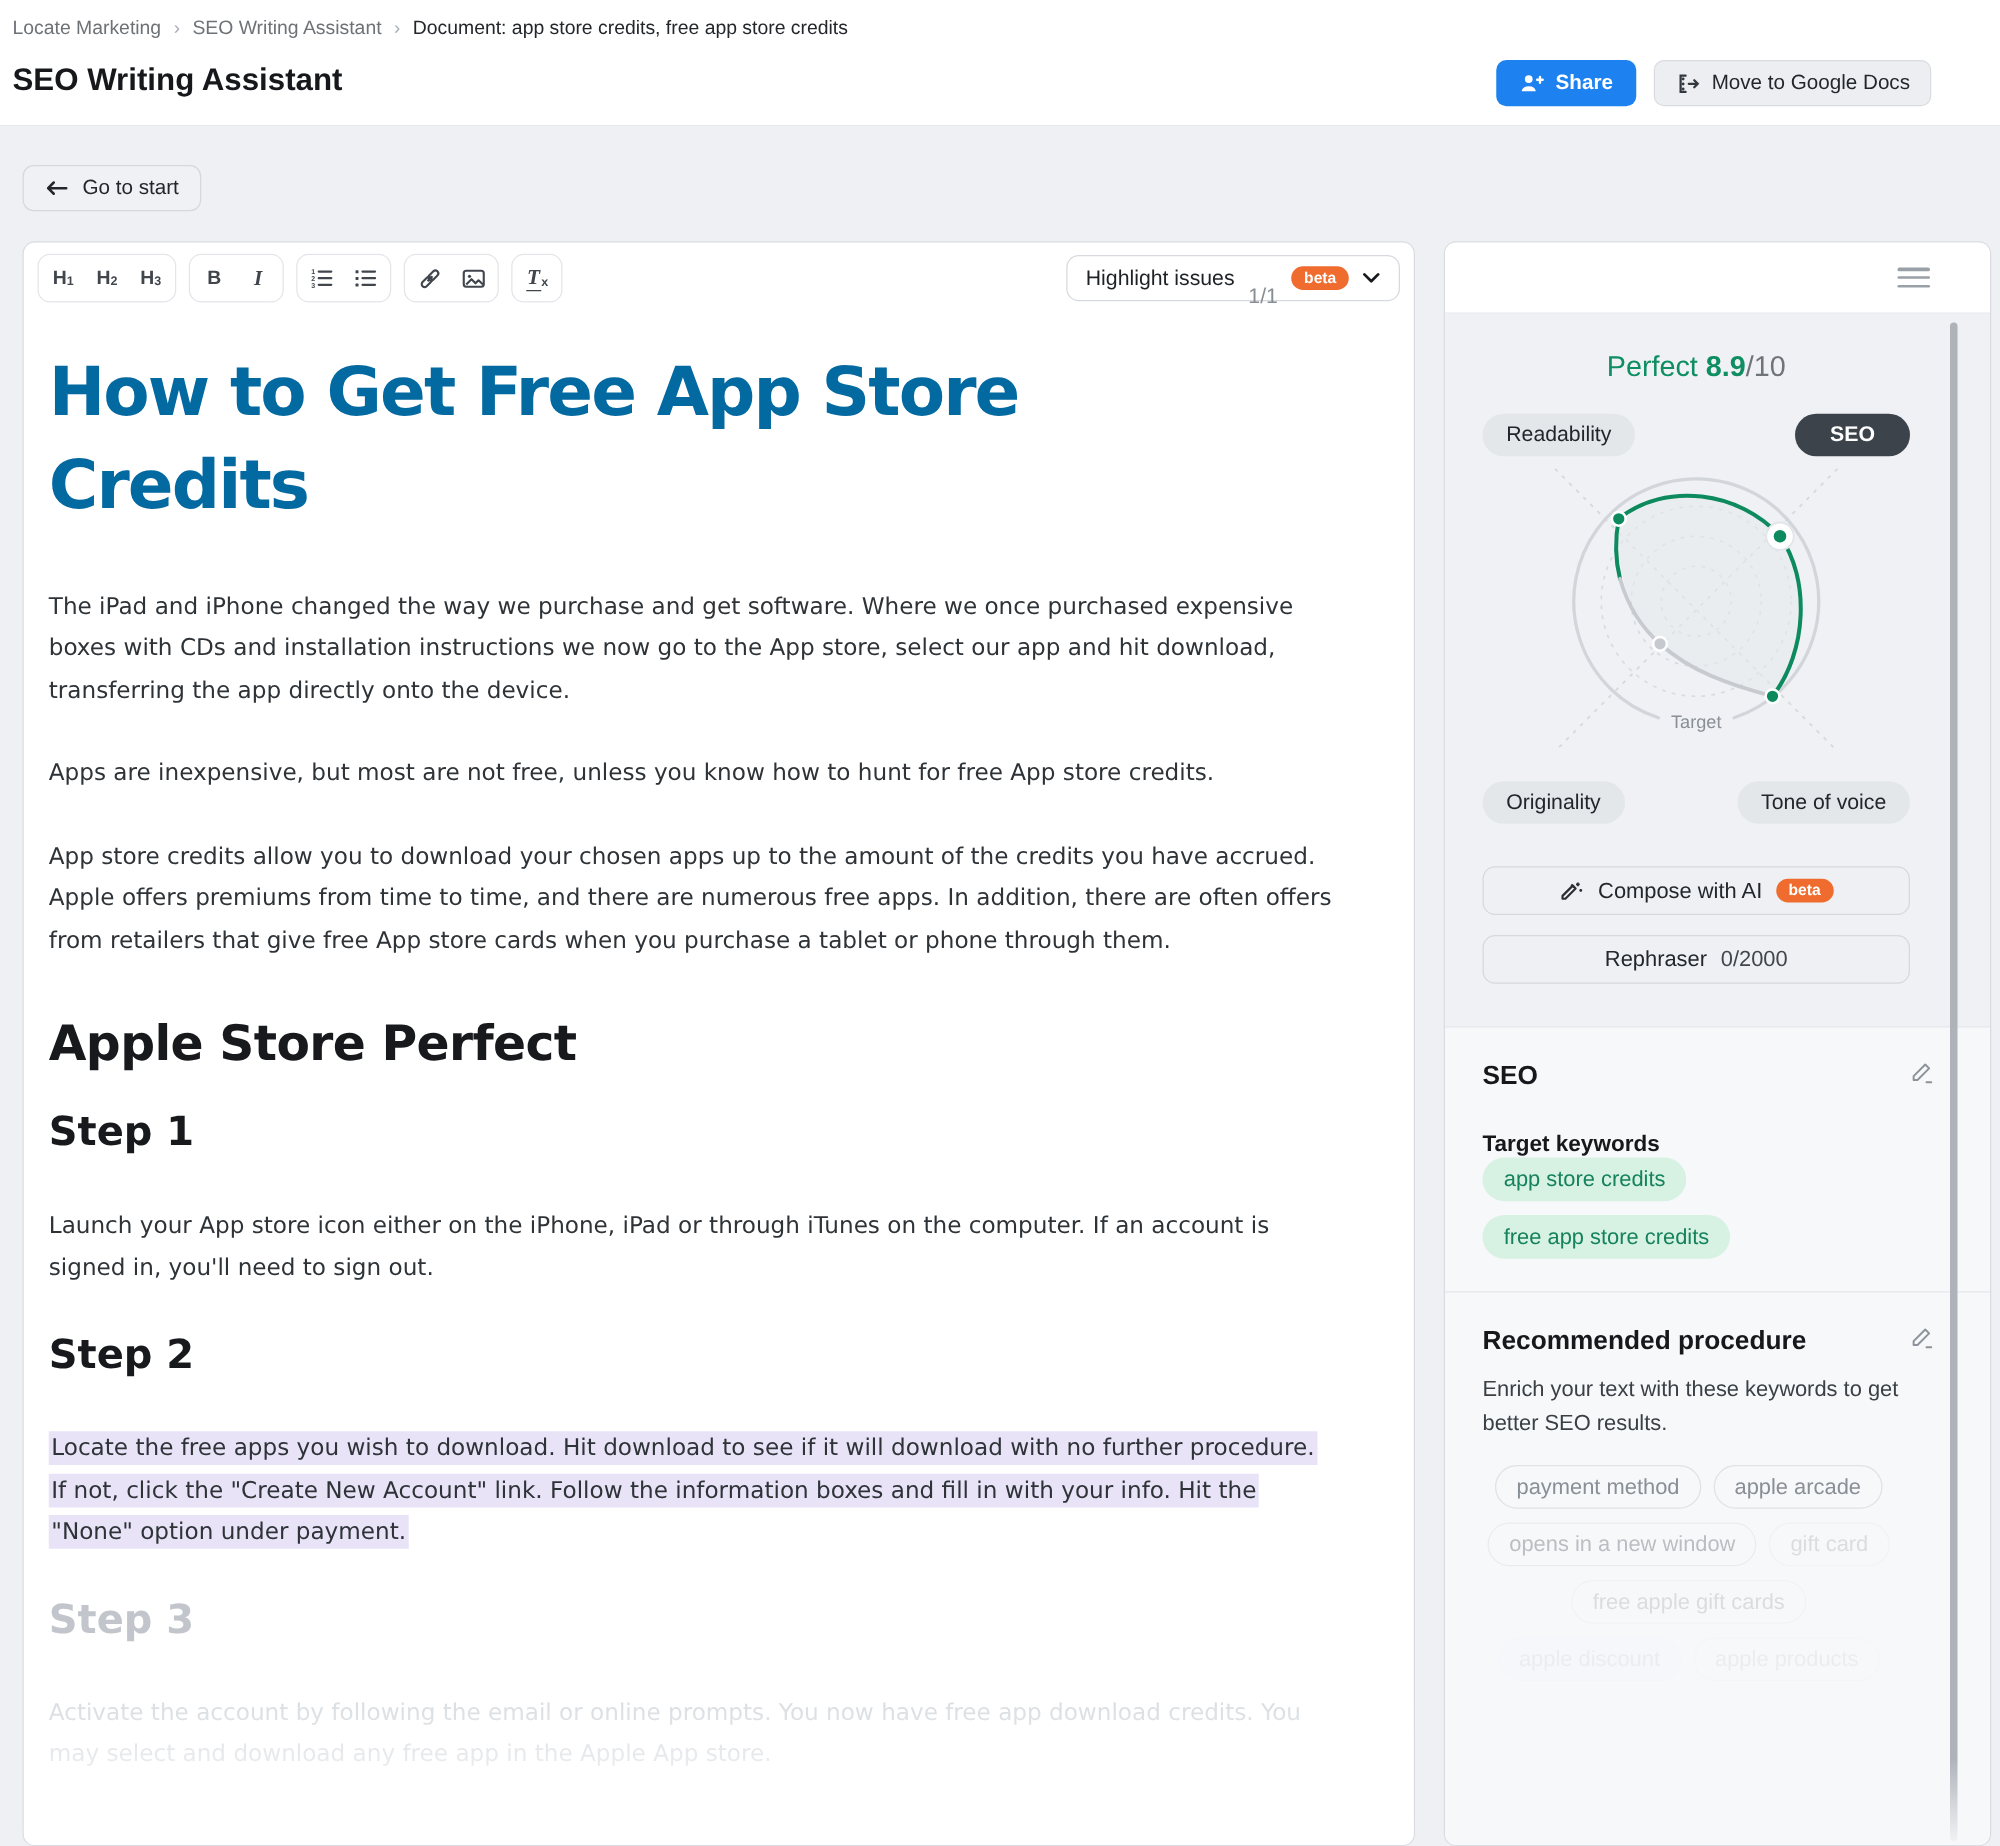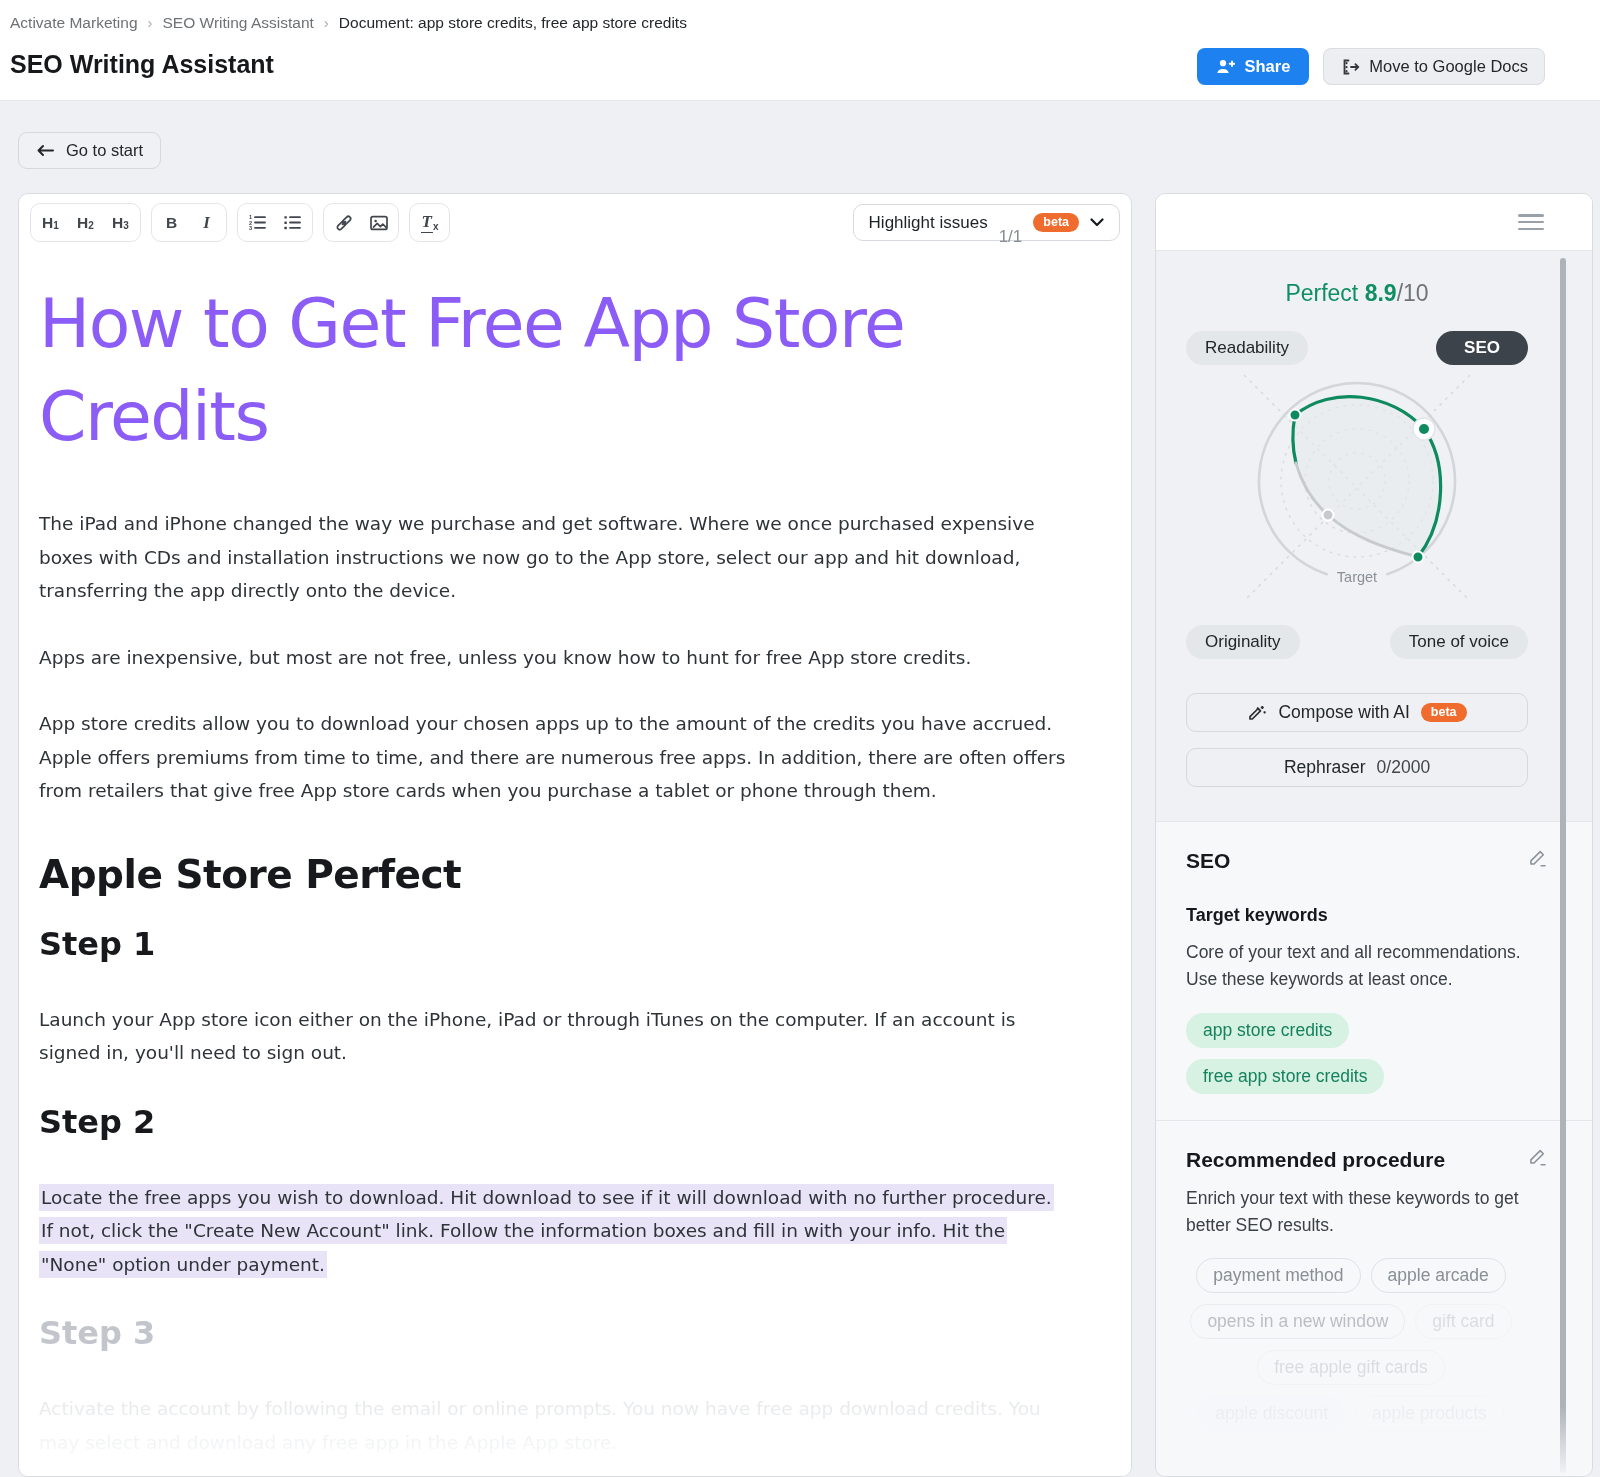--- a/index.html
+++ b/index.html
@@ -28,21 +28,21 @@
   .tbtn { min-width:33px; height:31px; display:flex; align-items:center; justify-content:center; border-radius:7px; font-size:15.5px; font-weight:700; color:#41464d; padding:0 6px; cursor:pointer; }
   .tbtn sub { font-size:10px; font-weight:700; transform:translateY(3px); }
   .tbtn .ital { font-style:italic; font-family:"Liberation Serif",serif; font-size:17px; }
   .tbtn .t-ital { font-style:italic; font-family:"Liberation Serif",serif; font-size:17px; border-bottom:1.6px solid #41464d; padding:0 1px; }
   .tbtn .t-sub { font-size:10px; font-weight:800; transform:translateY(4px); }
   .hl-ctl { margin-left:auto; height:37px; display:flex; align-items:center; gap:11px; padding:0 15px; border:1px solid #d6d9de; border-radius:10px; font-size:17px; color:#1d2227; cursor:pointer; }
   .hl-count { color:#878d94;margin-top:28px; }
   .beta-badge { background:#ef6c2e; color:#fff; font-size:12.5px; font-weight:700; padding:3px 10px 4px; border-radius:11px; line-height:1; }
   
   .doc { padding:16px 42px 0 20px; font-family:"DejaVu Sans",sans-serif; }
-  .doc h1 { font-size:68px; line-height:1.37; font-weight:400; letter-spacing:-1.5px; color:#8b5cf6; margin:12px 0 44px; max-width:900px; }
+  .doc h1 { font-size:54px; line-height:1.37; font-weight:700; letter-spacing:-1.5px; color:#0369a1; margin:12px 0 44px; max-width:900px; }
   .doc p { font-size:18.5px; line-height:33.5px; color:#2e3338; margin:0 0 33px; max-width:1030px; }
   .doc h2 { font-size:39px; font-weight:800; letter-spacing:-.5px; color:#17191c; margin:44px 0 10px; }
   .doc h3 { font-size:32px; font-weight:800; color:#17191c; margin:28px 0 40px; }
   .doc .highlight span { background:#e8e3f7; padding:3px 2px; box-decoration-break:clone; -webkit-box-decoration-break:clone; }
   .doc h3.faded { color:#c2c6cc; }
   .doc p.faded { color:#d6dade; }
   .editor-fade { position:absolute; left:0; right:0; bottom:0; height:130px; background:linear-gradient(rgba(255,255,255,0),rgba(255,255,255,.95)); pointer-events:none; }
   
   .panel { position:absolute; left:1155px; top:193px; width:438px; height:1284px; background:#f7f8fa; border:1px solid #d9dce1; border-radius:10px; overflow:hidden; }
   .panel-header { height:57px; background:#fff; border-bottom:1px solid #e5e7ea; position:relative; }
@@ -75,21 +75,21 @@
   .f1 { opacity:.55; } .f2 { opacity:.26; } .f3 { opacity:.10; }
   .scroll-thumb { position:absolute; right:26px; top:64px; width:6px; height:1215px; background:#aeb3ba; border-radius:3px; }
   .panel-fade { position:absolute; left:0; right:0; bottom:0; height:70px; background:linear-gradient(rgba(247,248,250,0),rgba(247,248,250,.95)); pointer-events:none; }
   svg { display:block; }
 </style>
 </head>
 <body>
 
 <div class="topbar">
   <div class="breadcrumb">
-    <span>Activate Marketing</span>
+    <span>Locate Marketing</span>
     <span class="sep">›</span>
     <span>SEO Writing Assistant</span>
     <span class="sep">›</span>
     <span class="current">Document: app store credits, free app store credits</span>
   </div>
   <div class="page-title">SEO Writing Assistant</div>
   <div class="actions">
     <button class="btn btn-share">
       <span>
         <svg width="19" height="17" viewBox="0 0 19 17">
@@ -292,21 +292,20 @@
 
   <div class="section">
     <div class="section-title">SEO</div>
     <span class="pencil">
       <svg width="21" height="21" viewBox="0 0 21 21" fill="none" stroke="#8d939a" stroke-width="1.6" stroke-linejoin="round">
           <path d="M13.2 3.6l3.1 3.1-9.3 9.3H3.9v-3.1z"></path>
           <path d="M14.2 17.8h3.8" stroke-linecap="round"></path>
         </svg>
     </span>
     <div class="sub-title">Target keywords</div>
-    <p class="desc">Core of your text and all recommendations. Use these keywords at least once.</p>
     <div class="kw-col">
       <span class="kw">app store credits</span>
       <span class="kw">free app store credits</span>
     </div>
   </div>
 
   <div class="section">
     <div class="section-title">Recommended procedure</div>
     <span class="pencil">
       <svg width="21" height="21" viewBox="0 0 21 21" fill="none" stroke="#8d939a" stroke-width="1.6" stroke-linejoin="round">

